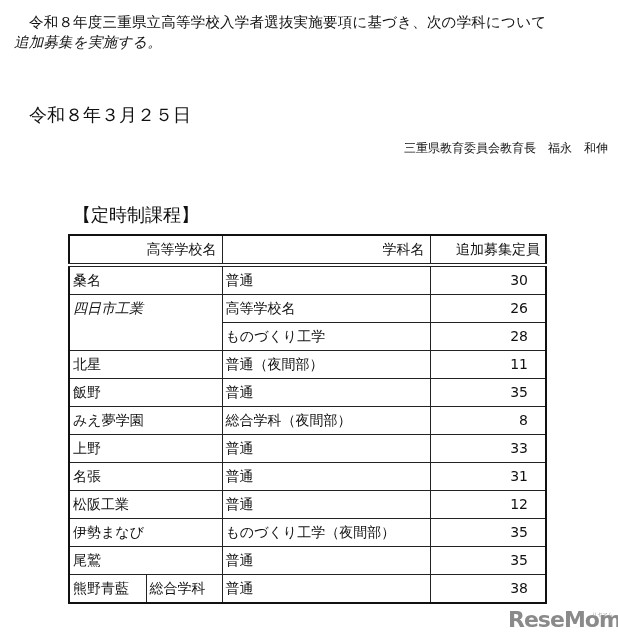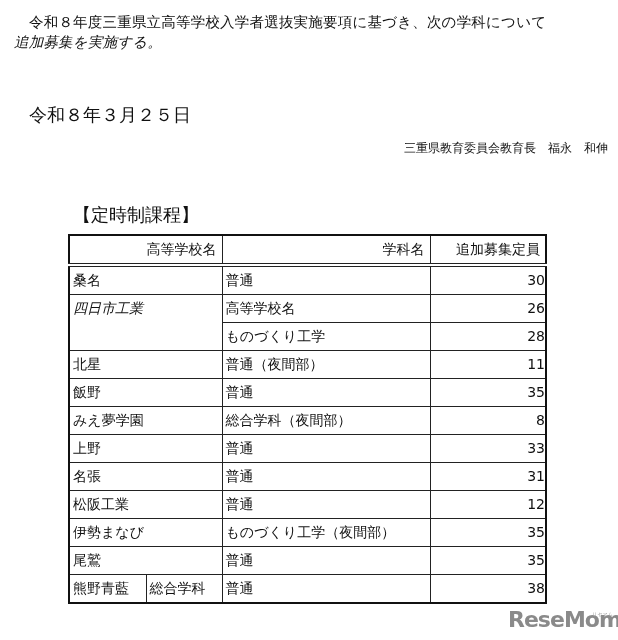--- a/index.html
+++ b/index.html
@@ -72,21 +72,21 @@
       white-space: nowrap;
       overflow: hidden;
       line-height: 27px;
     }
     table.recruit thead th {
       text-align: right;
       border-bottom: 4px double #222;
       height: 27px;
       margin-left: 41px;
     }
-    table.recruit td.num { text-align: right; padding-right: 0; }
+    table.recruit td.num { text-align: right; padding-right: 17px; }
     table.recruit td.dashed-bottom { border-bottom: 1px dashed #222; }
     .watermark {
       position: absolute;
       left: 508px;
       top: 608px;
       font-family: "DejaVu Sans", sans-serif;
       font-weight: bold;
       font-size: 22px;
       letter-spacing: -1px;
       color: #8a8a8a;

